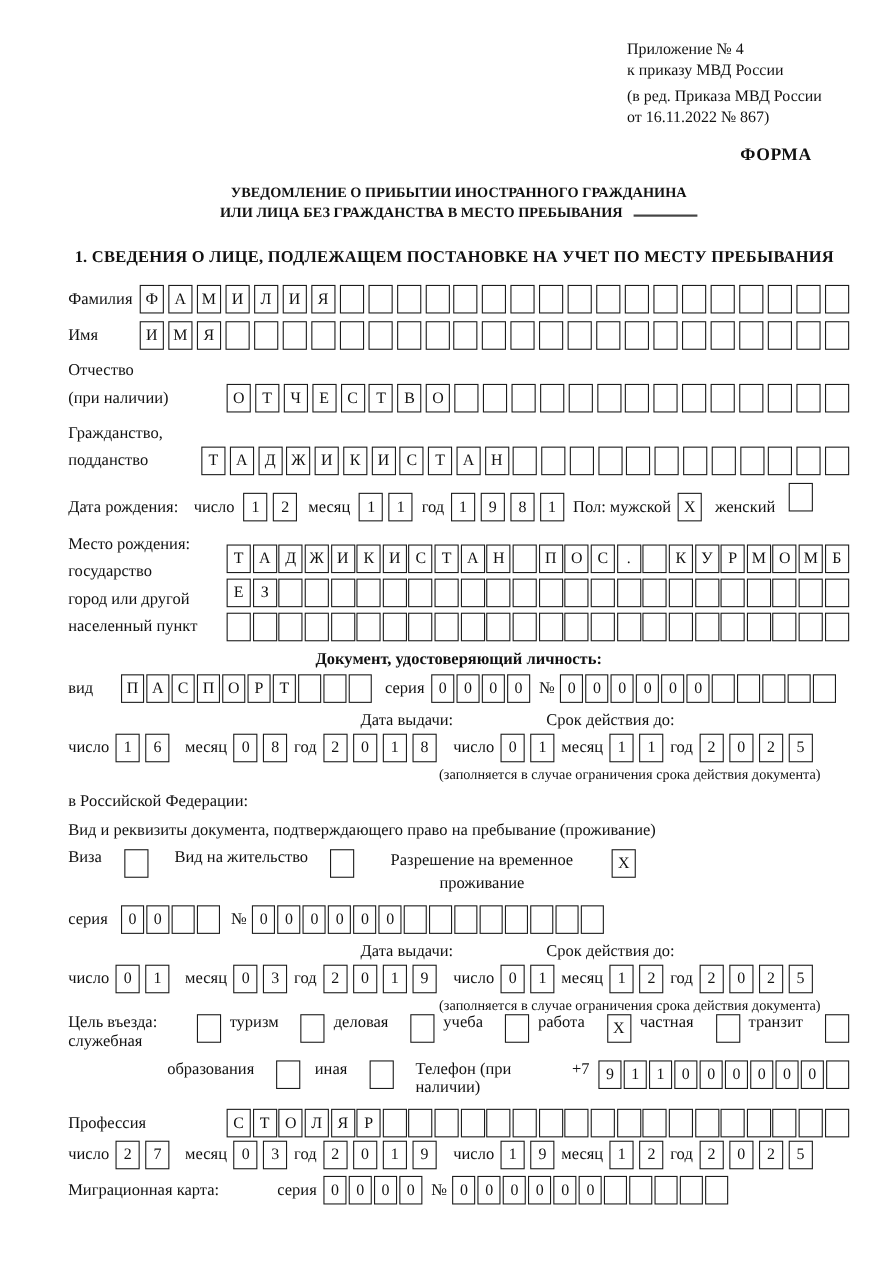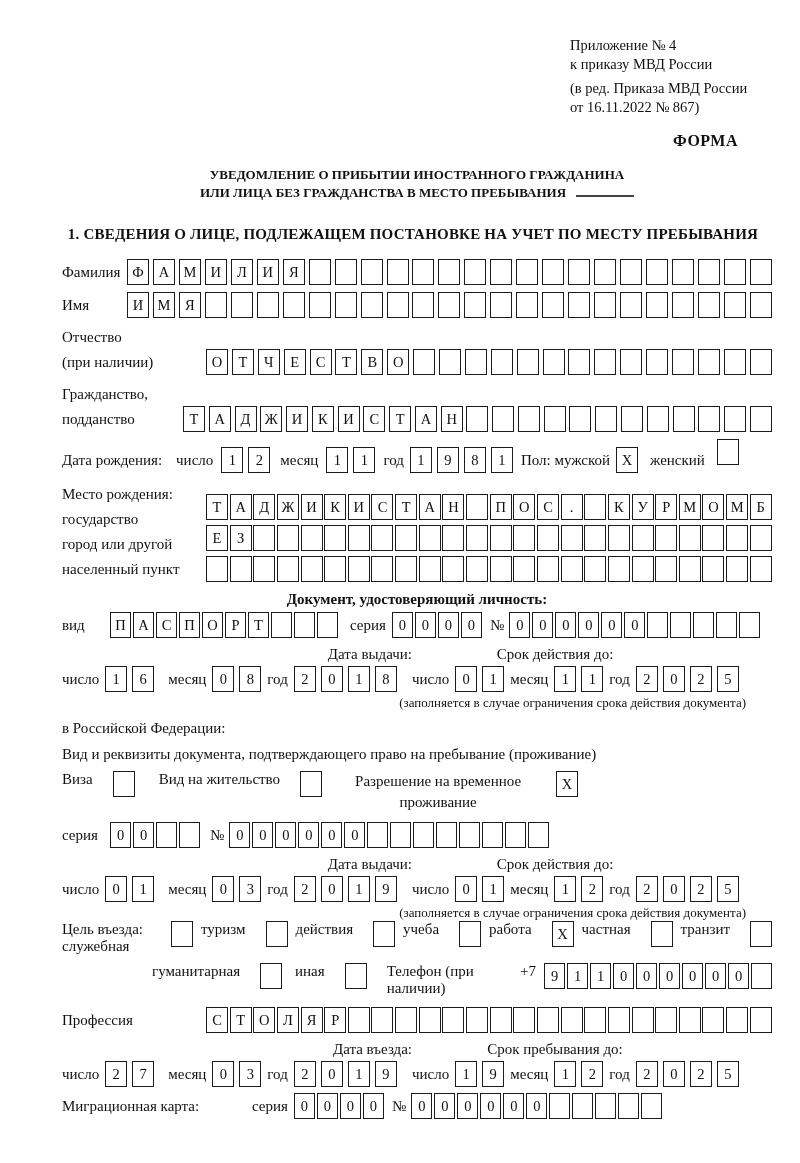--- a/index.html
+++ b/index.html
@@ -478,21 +478,21 @@
   <div class="purpose1">
     <span class="pair">
       <span>Цель въезда: служебная</span>
       <span><span class="cbox"></span></span>
     </span>
     <span class="pair">
       <span>туризм</span>
       <span><span class="cbox"></span></span>
     </span>
     <span class="pair">
-      <span>действия</span>
+      <span>деловая</span>
       <span><span class="cbox"></span></span>
     </span>
     <span class="pair">
       <span>учеба</span>
       <span><span class="cbox"></span></span>
     </span>
     <span class="pair">
       <span>работа</span>
       <span><span class="cbox">X</span></span>
     </span>
@@ -500,21 +500,21 @@
       <span>частная</span>
       <span><span class="cbox"></span></span>
     </span>
     <span class="pair">
       <span>транзит</span>
       <span><span class="cbox"></span></span>
     </span>
   </div>
   <div class="purpose2">
     <span class="pair ml90">
-      <span>гуманитарная</span>
+      <span>образования</span>
       <span><span class="cbox"></span></span>
     </span>
     <span class="pair ml5">
       <span>иная</span>
       <span><span class="cbox"></span></span>
     </span>
     <span class="ml12">Телефон (при наличии)</span>
     <span class="ml8">+7</span>
     <span class="gap2">
         <span class="cbox">9</span>
@@ -553,24 +553,20 @@
         <span class="cbox"></span>
         <span class="cbox"></span>
         <span class="cbox"></span>
         <span class="cbox"></span>
         <span class="cbox"></span>
         <span class="cbox"></span>
         <span class="cbox"></span>
       </div>
   </div>
 
-  <div class="dhdr">
-    <div class="dhl">Дата въезда:</div>
-    <div class="dhr">Срок пребывания до:</div>
-  </div>
   <div class="dr lh">
     <div class="dg dgl">
       <span>число</span>
       <span class="gap5">
           <span class="cbox">2</span>
           <span class="cbox">7</span>
         </span>
       <span class="ml8">месяц</span>
       <span class="gap5">
           <span class="cbox">0</span>

